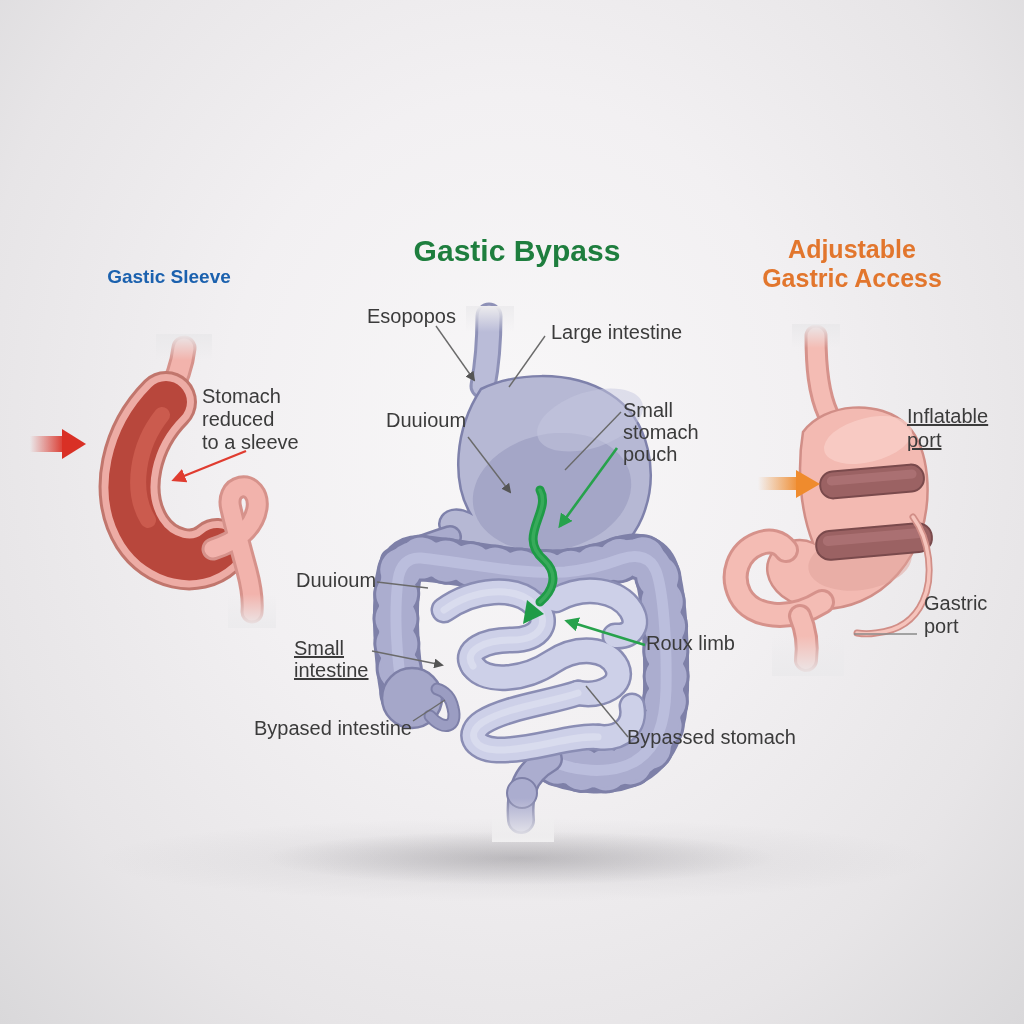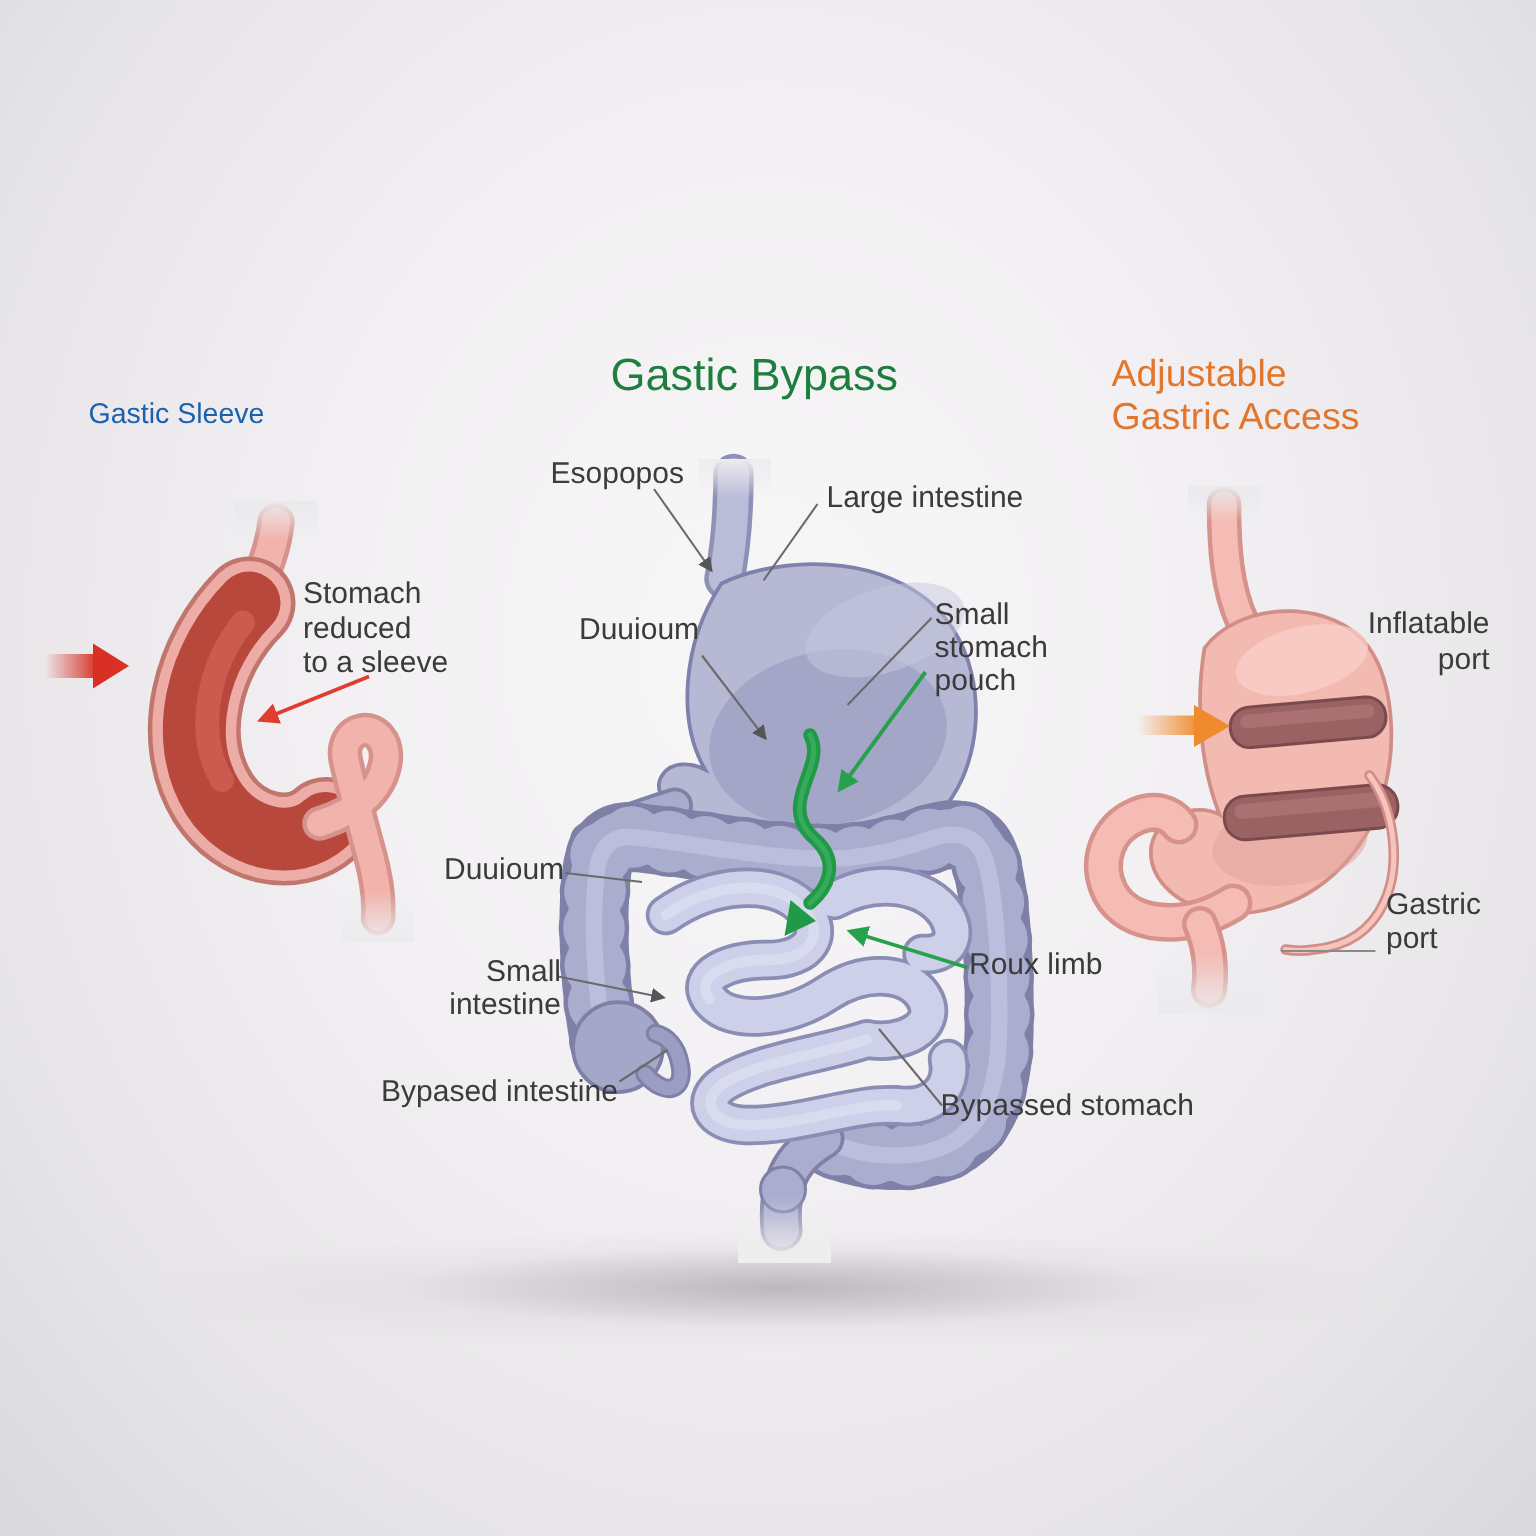--- a/index.html
+++ b/index.html
@@ -6,25 +6,25 @@
   .canvas{
     position:relative;width:1024px;height:1024px;overflow:hidden;
     background:radial-gradient(ellipse at 50% 42%, #f8f7f8 0%, #f2f0f2 40%, #e7e5e7 75%, #d9d8da 100%);
     font-family:"Liberation Sans", sans-serif;
   }
   .art{position:absolute;left:0;top:0;}
   .lbl{
     position:absolute;color:#3b3b3b;font-size:20px;line-height:22px;
     white-space:nowrap;
   }
-  .title{position:absolute;font-weight:400;white-space:nowrap;}
+  .title{position:absolute;font-weight:700;text-align:center;white-space:nowrap;}
   .t-sleeve{color:#1b61ae;font-size:19px;}
   .t-bypass{color:#1e7e3e;font-size:30px;}
   .t-banding{color:#e2762d;font-size:25px;line-height:29px;}
-  .center{text-align:right;}
+  .center{text-align:left;text-decoration:underline;}
   .lh23{line-height:23px;}
   .lh24{line-height:24px;}
 </style>
 </head>
 <body>
 
 <div class="canvas">
 
 <svg class="art" width="1024" height="1024" viewBox="0 0 1024 1024">
   <defs>

